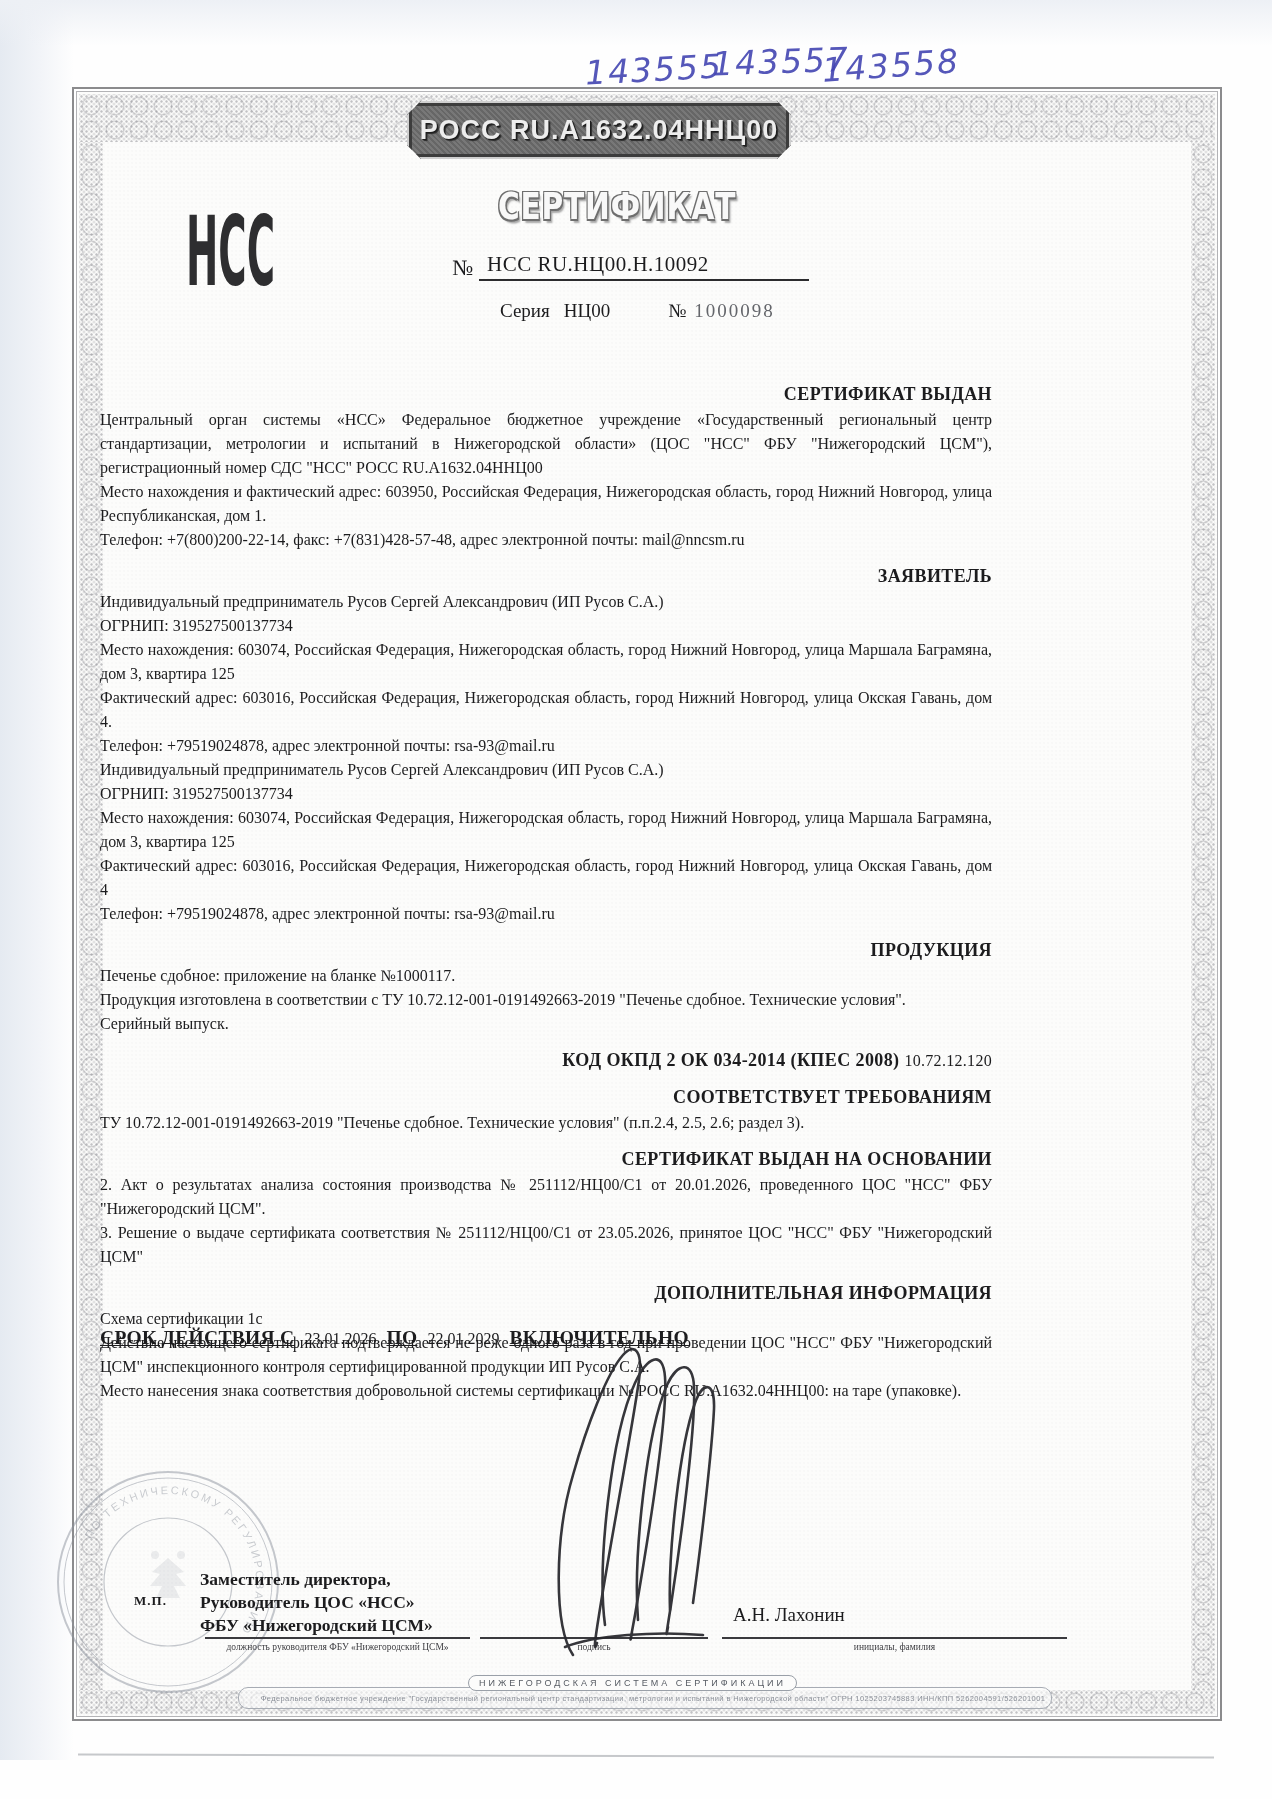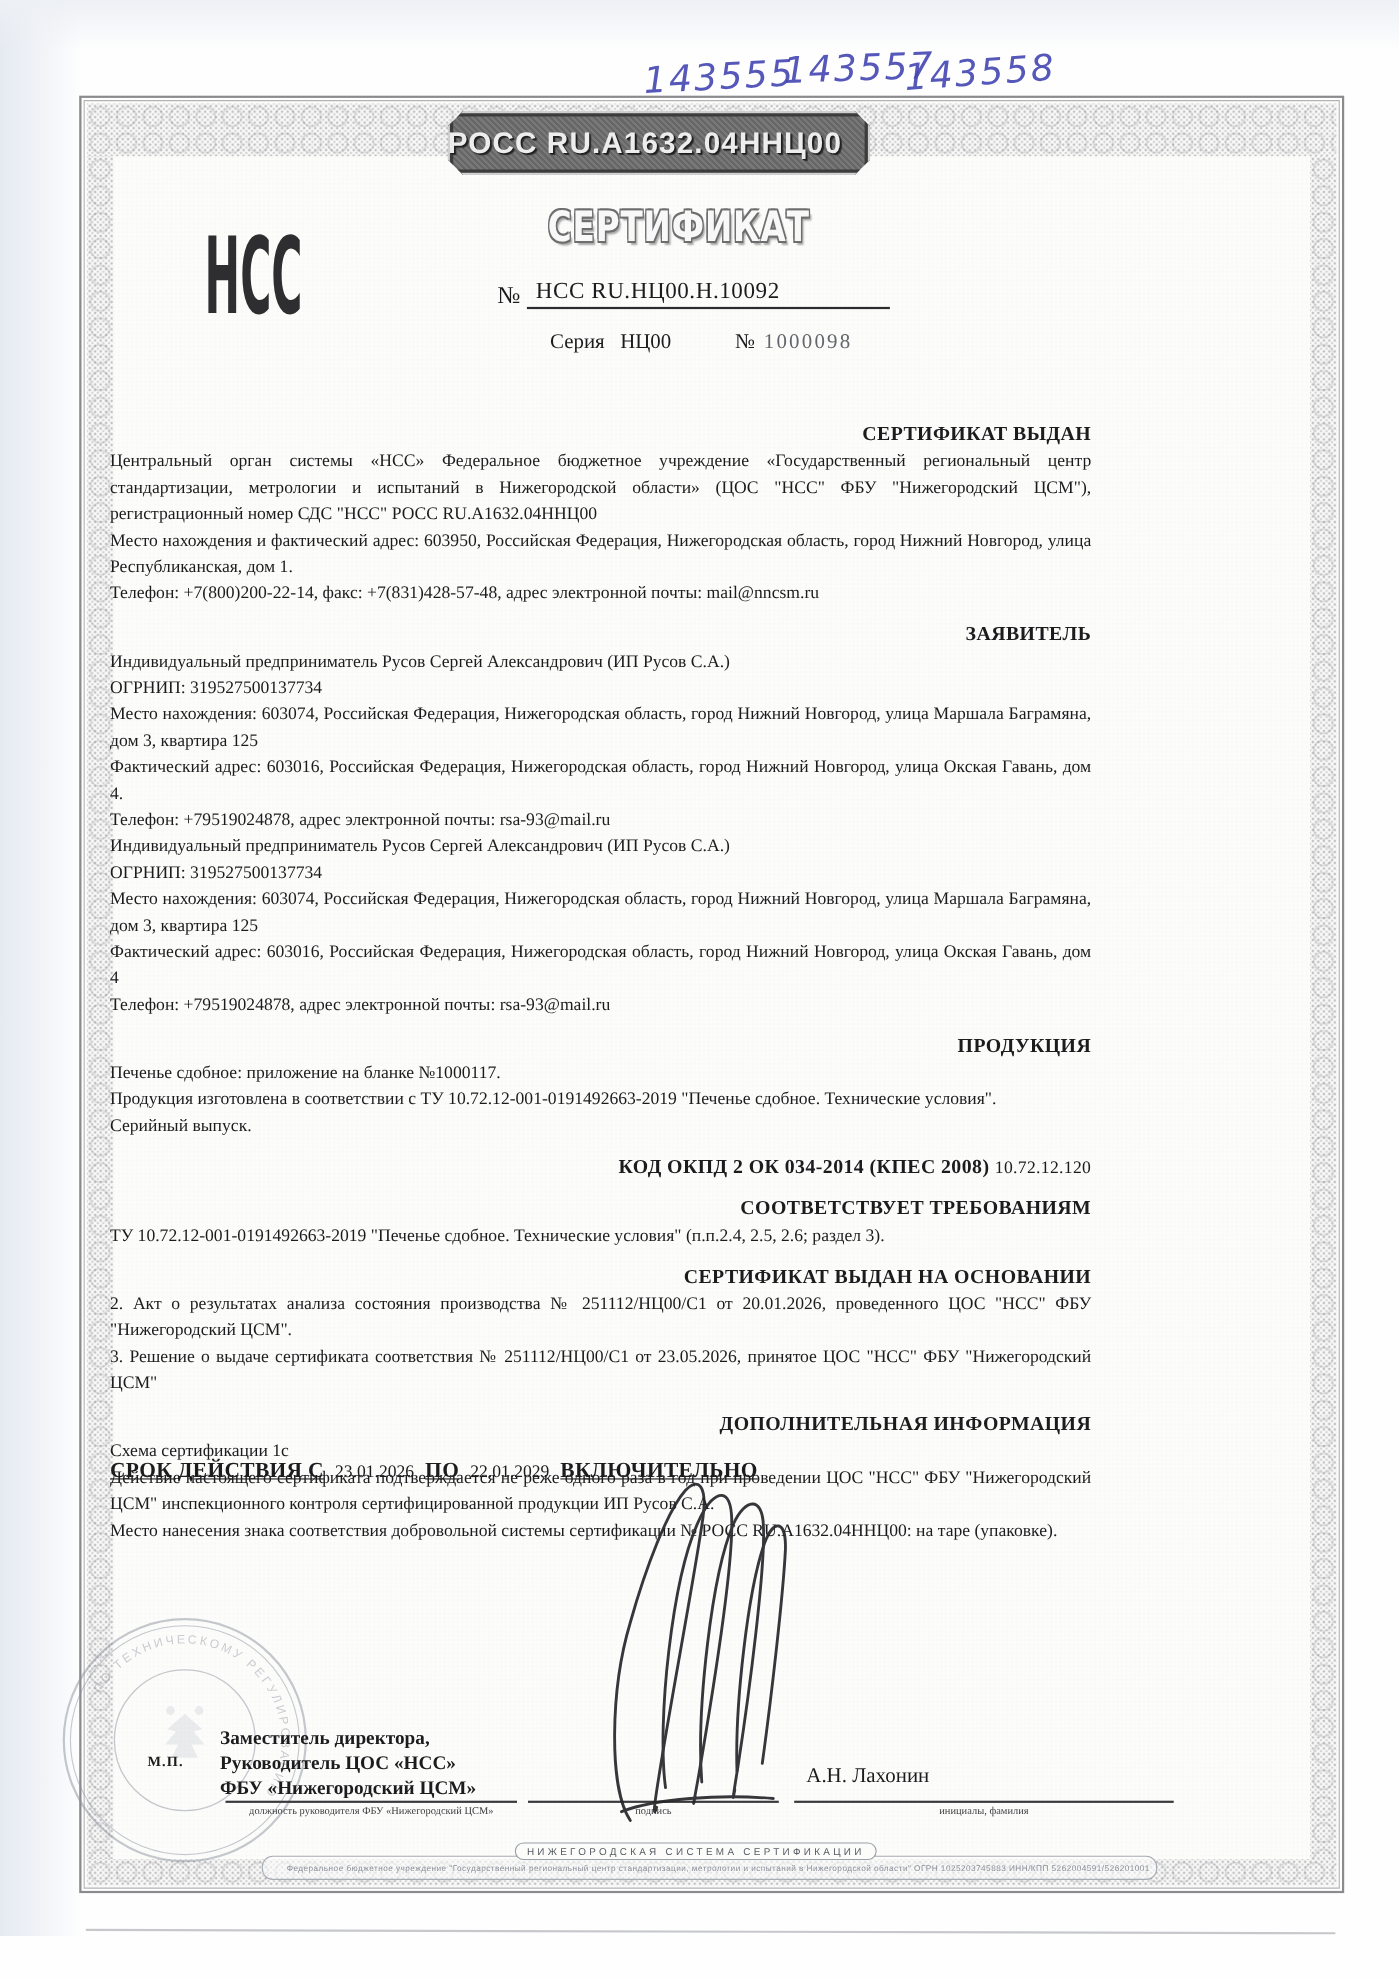--- a/index.html
+++ b/index.html
@@ -29,21 +29,21 @@
 
   
   .hand-num{position:absolute;font-family:"DejaVu Sans",sans-serif;font-style:italic;
     font-size:33px;color:#4345b2;letter-spacing:2px;transform:rotate(-3deg);opacity:.9;}
 
   
   .banner{position:absolute;left:407px;top:101px;width:384px;height:58px;background:#6b6b6b;
     background-image:repeating-linear-gradient(45deg,rgba(255,255,255,.09) 0 2px,rgba(0,0,0,.05) 2px 4px);
     box-shadow:inset 0 0 0 2px #cfcfcf,inset 0 0 0 5px #3c3c3c,0 0 0 2px #9a9a9a;
     clip-path:polygon(14px 0,calc(100% - 14px) 0,100% 14px,100% calc(100% - 14px),calc(100% - 14px) 100%,14px 100%,0 calc(100% - 14px),0 14px);
-    display:flex;align-items:center;justify-content:flex-start;}
+    display:flex;align-items:center;justify-content:center;}
   .banner span{font-family:"Liberation Sans",sans-serif;font-weight:bold;font-size:27px;letter-spacing:1px;
     color:#ededed;text-shadow:1px 1px 0 #1d1d1d,2px 2px 1px #2a2a2a;}
 
   .cert-title{position:absolute;left:498px;top:184px;font-family:"DejaVu Sans",sans-serif;font-weight:bold;
     font-size:38px;letter-spacing:1px;color:#f8f8f8;transform:scaleX(.78);transform-origin:left top;
     text-shadow:-1.5px -1.5px 0 #6e6e6e,1.5px -1.5px 0 #6e6e6e,-1.5px 1.5px 0 #6e6e6e,1.5px 1.5px 0 #6e6e6e,3px 4px 2px #a8a8a8;}
 
   .cert-no{position:absolute;left:452px;top:252px;font-size:21px;display:flex;align-items:flex-end;}
   .cert-no .lbl{font-size:22px;margin-right:6px;}
   .cert-no .val{display:inline-block;width:322px;border-bottom:2px solid #2c2c2e;padding:0 0 2px 8px;letter-spacing:.5px;}

